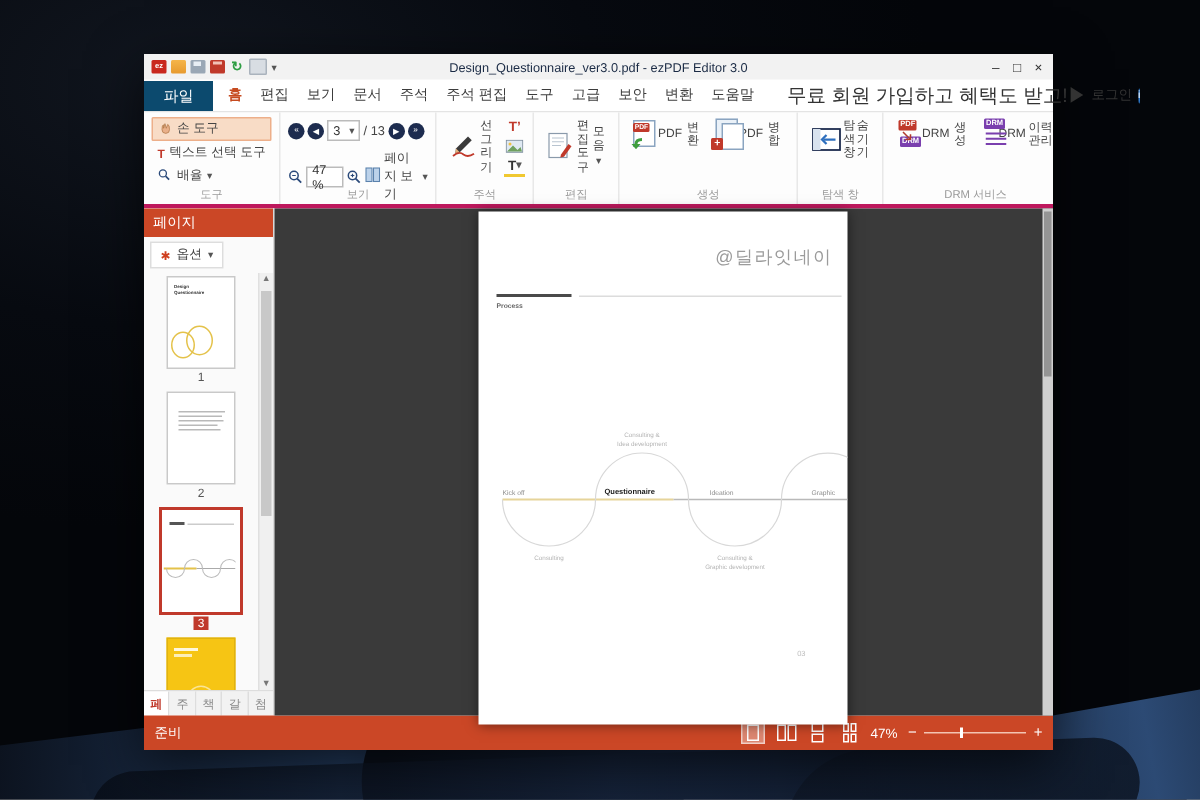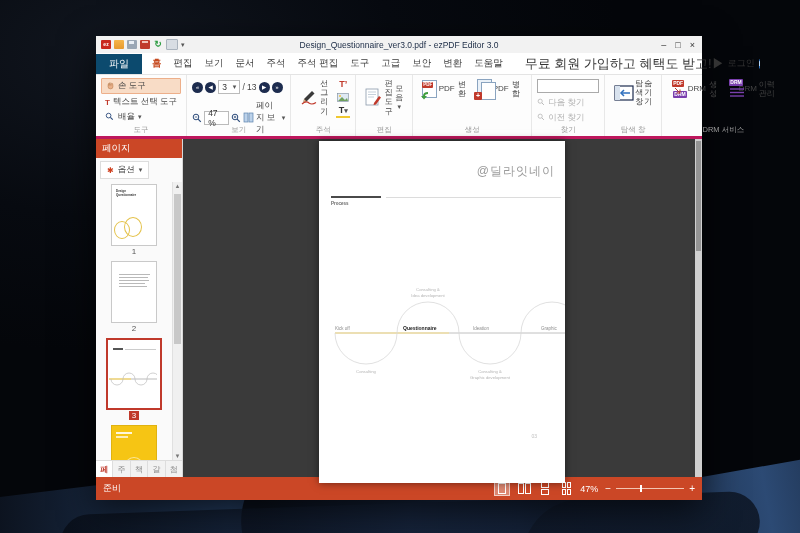--- a/index.html
+++ b/index.html
@@ -306,44 +306,20 @@
           <span class="pagedoc" style="position:absolute;left:1px;top:0;background:#eaf1f8"></span>
           <span class="pagedoc" style="position:absolute;left:5px;top:3px"></span>
           <span style="position:absolute;left:-2px;bottom:-1px;width:8px;height:8px;background:#c0392b;border-radius:1px;color:#fff;font-size:7px;font-weight:bold;display:flex;align-items:center;justify-content:center">+</span>
         </span>
         <span>PDF</span>
         <span>병합</span>
       </div>
       <span class="rglabel">생성</span>
     </div>
 
-    <div class="rgroup">
-      <div class="tcol">
-        <div class="findbox"></div>
-        <div class="findrow">
-          <span>
-            <svg width="8" height="8" viewBox="0 0 10 10">
-                <circle cx="4" cy="4" r="2.6" fill="none" stroke="#b6b6b6" stroke-width="1"></circle>
-                <line x1="6" y1="6" x2="8.6" y2="8.6" stroke="#b6b6b6" stroke-width="1.2"></line>
-              </svg>
-          </span>
-          <span>다음 찾기</span>
-        </div>
-        <div class="findrow">
-          <span>
-            <svg width="8" height="8" viewBox="0 0 10 10">
-                <circle cx="4" cy="4" r="2.6" fill="none" stroke="#b6b6b6" stroke-width="1"></circle>
-                <line x1="6" y1="6" x2="8.6" y2="8.6" stroke="#b6b6b6" stroke-width="1.2"></line>
-              </svg>
-          </span>
-          <span>이전 찾기</span>
-        </div>
-      </div>
-      <span class="rglabel">찾기</span>
-    </div>
 
     <div class="rgroup">
       <div class="bigbtn">
         <span class="bigico">
           <svg width="20" height="16" viewBox="0 0 20 16">
               <rect x="1" y="1" width="18" height="14" fill="#fff" stroke="#1d2c4f" stroke-width="1.2"></rect>
               <rect x="1" y="1" width="5" height="14" fill="#d8e2ee"></rect>
               <line x1="16" y1="8" x2="8" y2="8" stroke="#2e6fbe" stroke-width="1.5"></line>
               <path d="M10 5 L7 8 L10 11" fill="none" stroke="#2e6fbe" stroke-width="1.5"></path>
             </svg>

